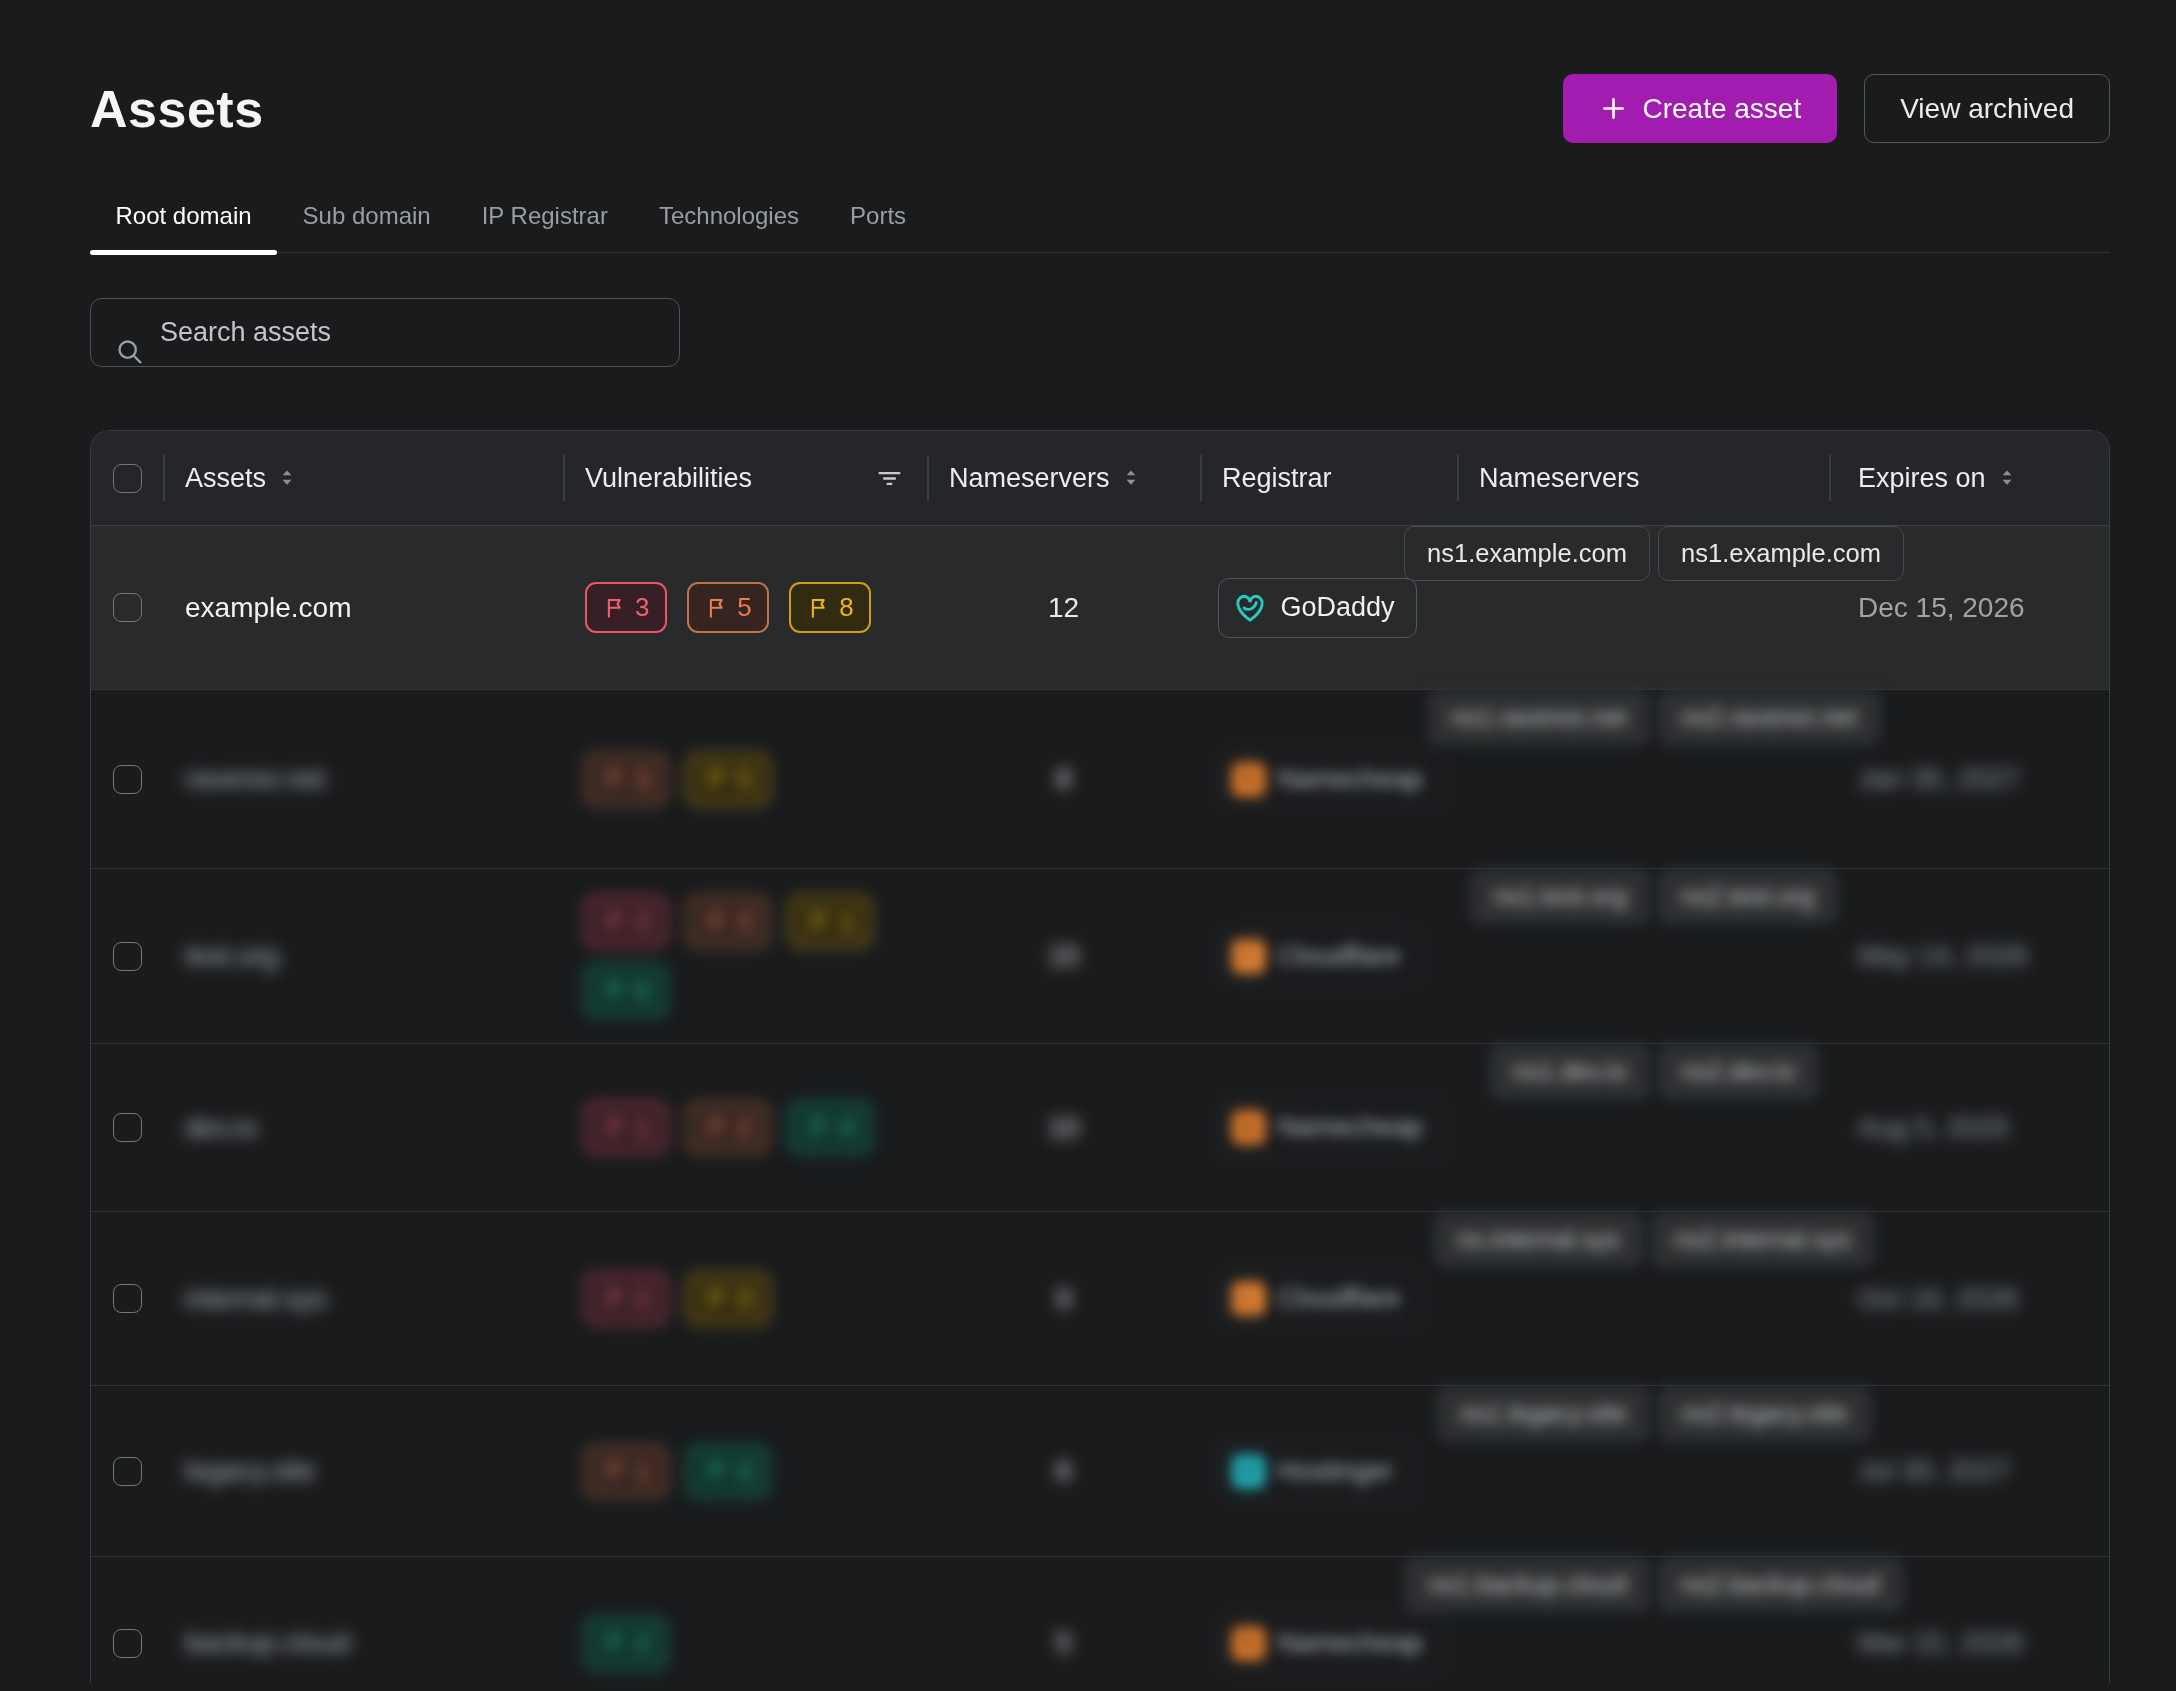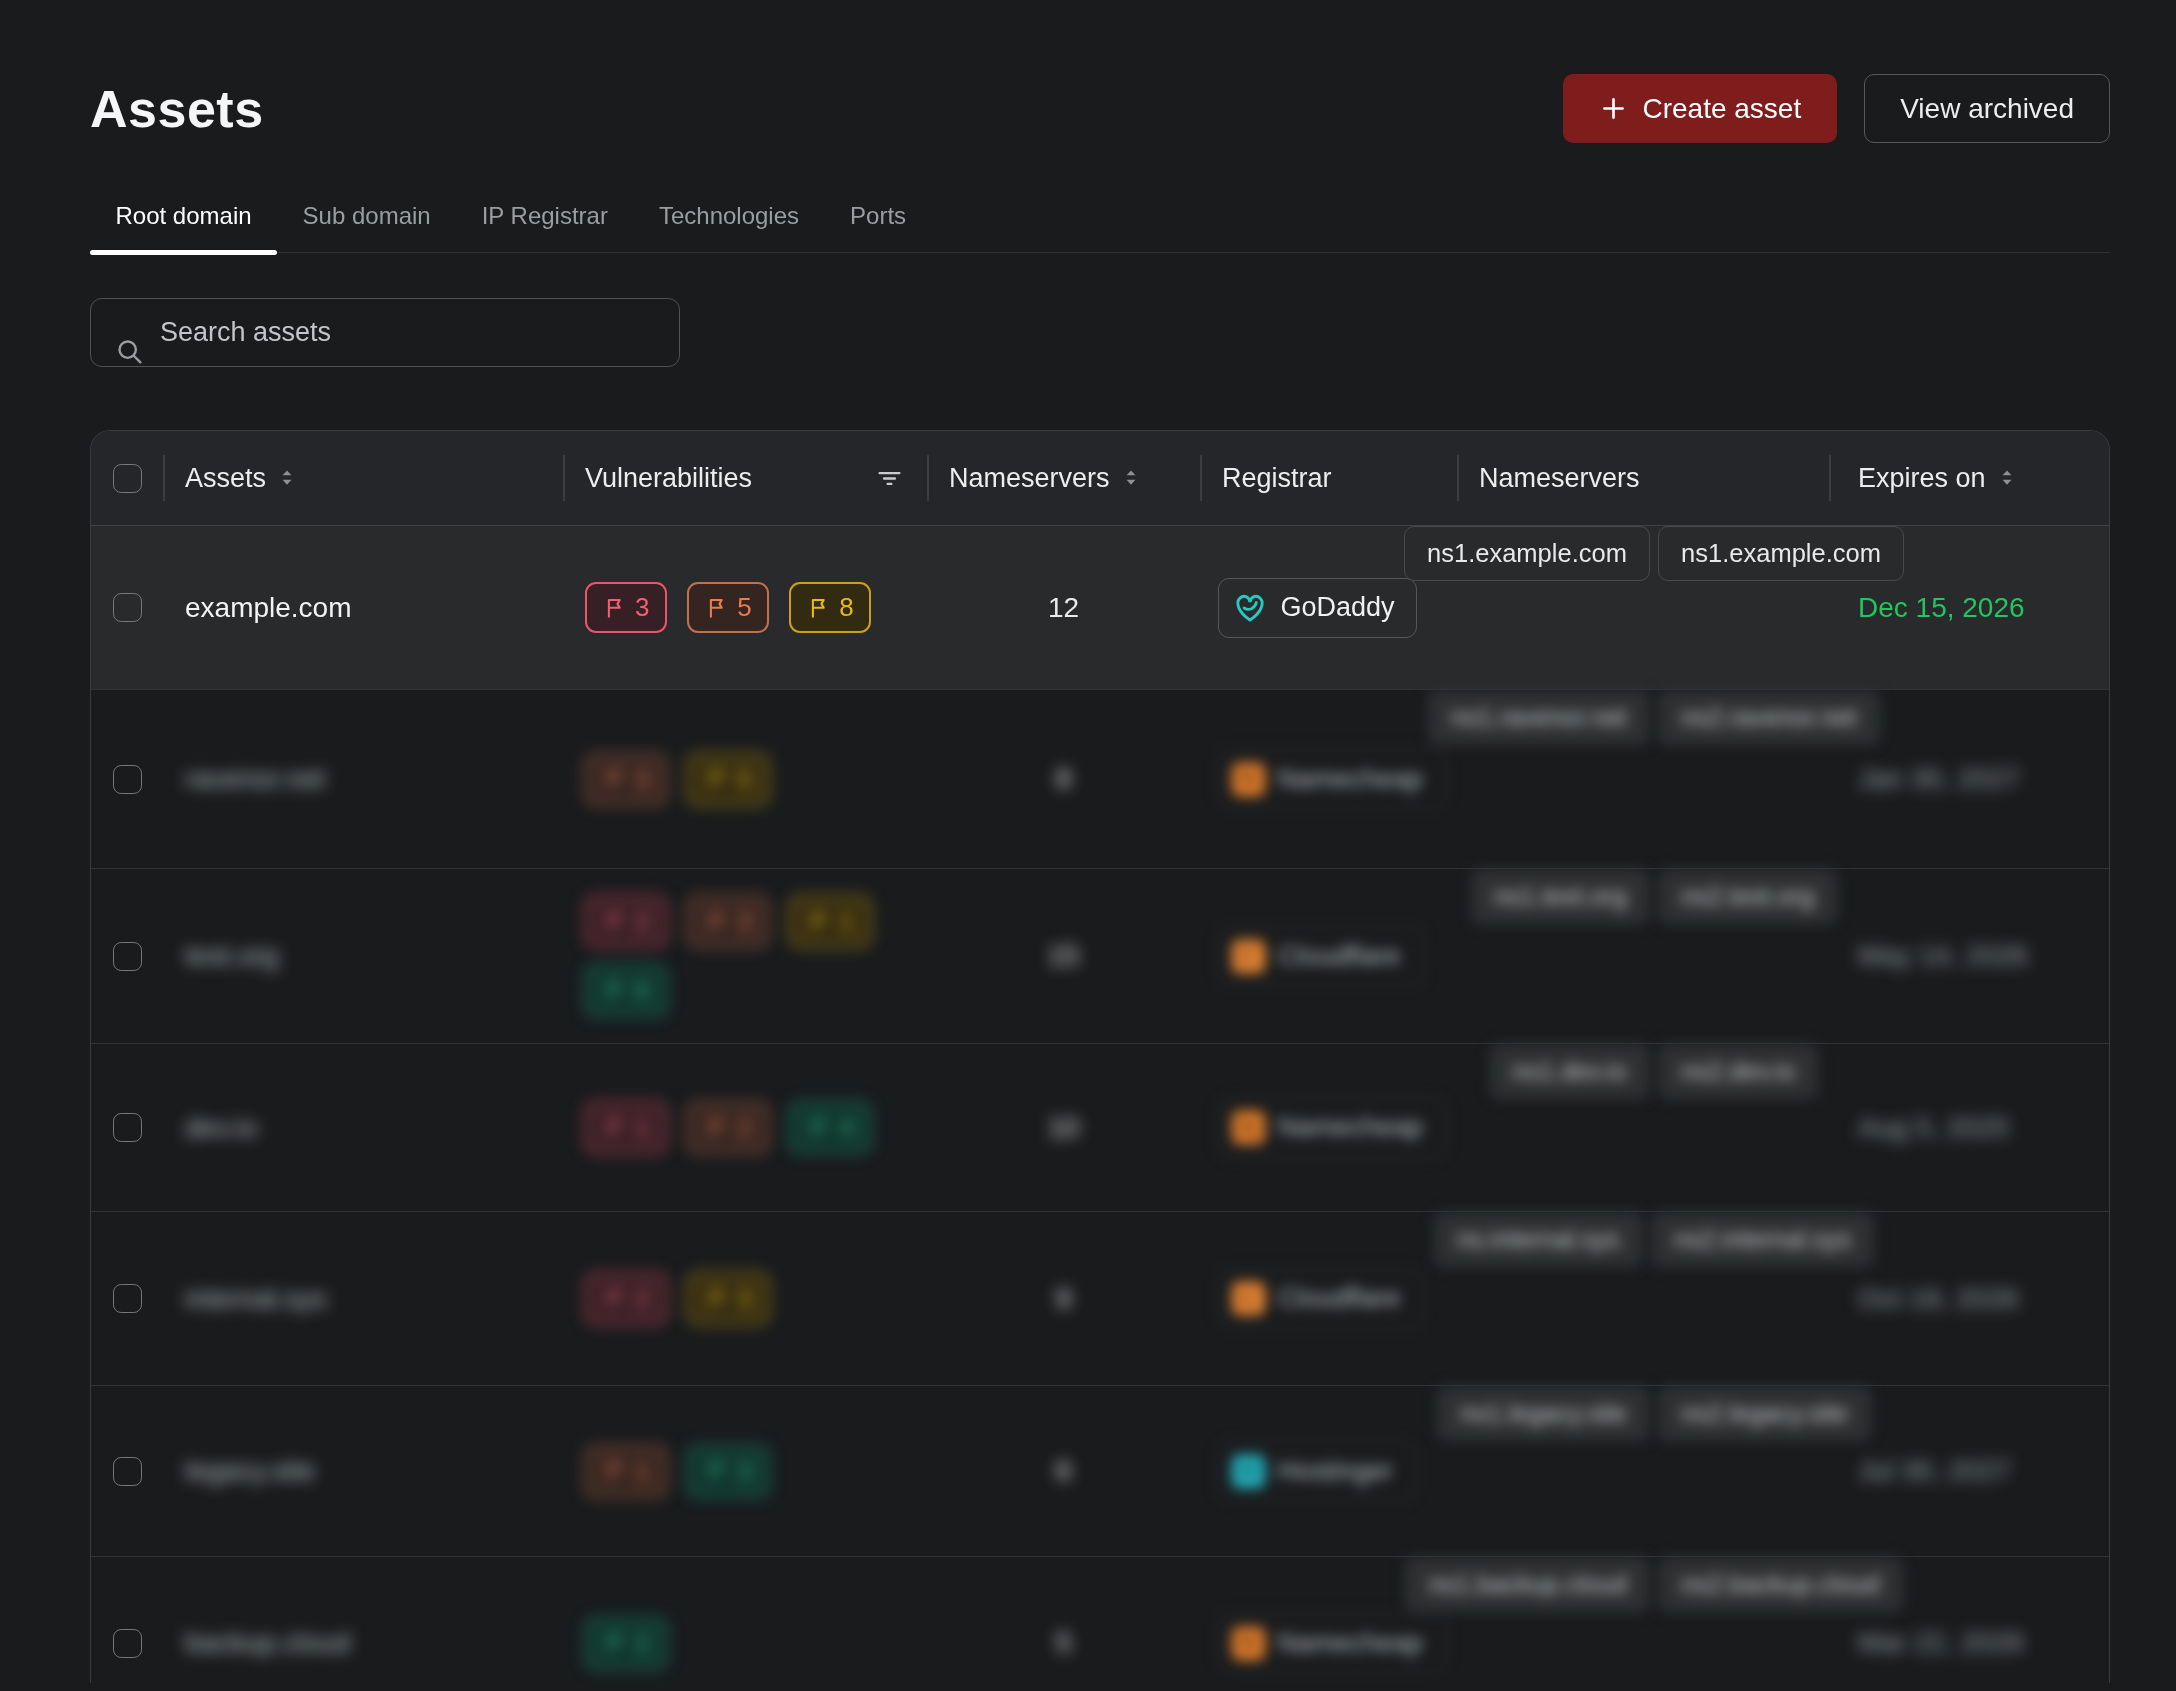--- a/index.html
+++ b/index.html
@@ -11,21 +11,21 @@
   }
   .content { margin-left:74px; width:2036px;padding-left:16px; }
 
   
   .topbar { display:flex; justify-content:space-between; align-items:center; margin-top:73px; height:71px; }
   h1.page-title { font-size:52px; font-weight:700; letter-spacing:0.5px; color:#f5f6f7; }
   .actions { display:flex; gap:27px; }
   .btn { display:inline-flex; align-items:center; justify-content:center; gap:14.5px;
          height:69px; border-radius:10px; font-size:28px; cursor:pointer;
          font-family:inherit; }
-  .btn-primary { background:#7f1d1d; color:#fff; border:none; padding:0 36px; font-weight:500; }
+  .btn-primary { background:#a21caf; color:#fff; border:none; padding:0 36px; font-weight:500; }
   .btn-secondary { background:transparent; color:#eceded; border:1.8px solid #56595c; padding:0 35px; }
   .plus-icon { display:inline-block; }
 
   
   .tabs { display:flex; margin-top:58px; border-bottom:1.8px solid #303336; }
   .tab { position:relative; padding:0 25.5px 22px 25.5px; font-size:24px; color:#9b9ea1; cursor:pointer; white-space:nowrap; }
   .tab.active { color:#ffffff; font-weight:500; }
   .tab.active::after { content:""; position:absolute; left:0; right:0; bottom:-2.7px; height:4.5px; background:#fff; border-radius:2.7px; }
 
   
@@ -63,21 +63,21 @@
   .td-sub { justify-content:center; font-size:28px; color:#e9eaec; }
   .reg-badge { display:inline-flex; align-items:center; gap:12.7px; margin-left:18px; height:60px;
                padding:0 22px 0 12.7px; border:1.8px solid #54575a; border-radius:11px;
                font-size:27px; color:#f0f1f2; }
   .logo-chip { width:33px; height:33px; border-radius:6.4px; display:inline-flex; align-items:center;
                justify-content:center; font-size:22px; font-weight:700; color:rgba(0,0,0,.6); }
   .td-ns { flex-direction:row; align-items:flex-start; justify-content:center; gap:8.2px; padding-left:22px; }
   .ns-chip { display:inline-flex; align-items:center; height:55px; padding:0 22px;
              border:1.8px solid #484b4e; border-radius:10px; font-size:25.5px; color:#e8e9ea;
              background:transparent; white-space:nowrap; }
-  .td-exp { padding-left:29px; font-size:28px; color:#22c55e; }
+  .td-exp { padding-left:29px; font-size:28px; color:#a3a3a3; }
 
   
   .tr.blurred .td-assets span { color:#b9bcbe; }
   .tr.blurred .ns-chip { background:#2e3032; border-color:#393c3f; color:#c6c9cb; }
   .tr.blurred .reg-badge { border-color:#3f4245; color:#b9bcbf; }
   .tr.blurred .td-exp { color:#9da0a3; }
   .tr.blurred .blur-el { filter:blur(7.3px); }
   .tr.blurred .blur-soft { filter:blur(6.4px); }
 </style>
 </head>

